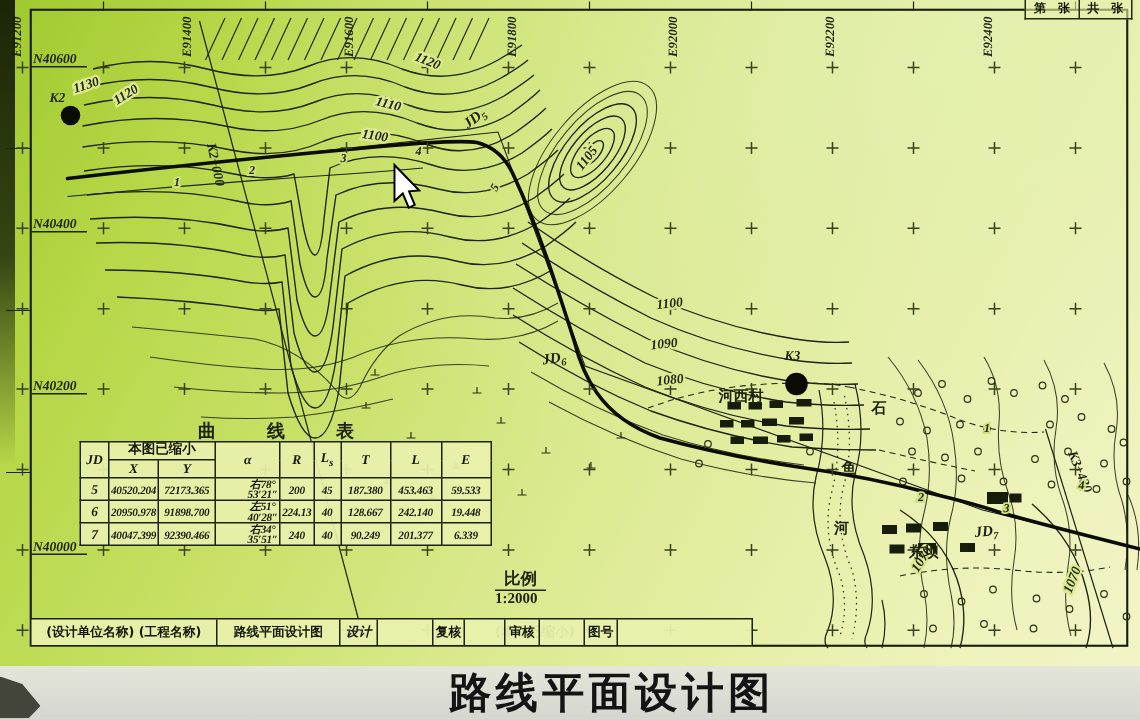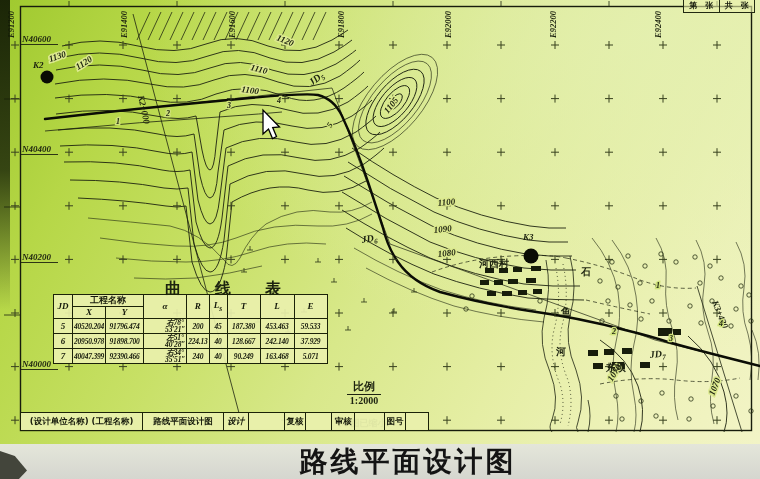--- a/index.html
+++ b/index.html
@@ -26,43 +26,43 @@
   .contour{fill:none;stroke:var(--ink);stroke-width:0.9;}
   .contour2{fill:none;stroke:var(--ink);stroke-width:0.7;opacity:.85;}
   .thin{fill:none;stroke:var(--ink);stroke-width:0.8;}
   .dash{fill:none;stroke:var(--ink);stroke-width:0.7;stroke-dasharray:4 3;}
   .stipple{fill:none;stroke:var(--ink);stroke-width:0.8;stroke-dasharray:1 3;}
   .route{fill:none;stroke:var(--route);stroke-width:2.4;stroke-linecap:round;}
   .tangent{fill:none;stroke:var(--ink);stroke-width:0.7;}
   .frame{fill:none;stroke:#171c0c;stroke-width:1.4;}
 
   
-  #curve-title{position:absolute;left:53px;top:279px;width:262px;text-align:right;
-    font-size:16px;font-weight:bold;letter-spacing:34px;padding-left:34px;color:var(--ink);}
+  #curve-title{position:absolute;left:53px;top:279px;width:262px;text-align:center;
+    font-size:12px;font-weight:bold;letter-spacing:34px;padding-left:34px;color:var(--ink);}
   #curve-table{position:absolute;left:53px;top:294px;border-collapse:collapse;
     background:rgba(233,240,172,.93);}
   #curve-table th,#curve-table td{border:1px solid #1b2208;text-align:center;
     color:#15190b;font-weight:bold;padding:0 1px;}
   #curve-table th{font-size:9px;font-style:italic;height:12px;line-height:11px;}
   #curve-table th.cn{font-style:normal;font-family:"DejaVu Sans",sans-serif;font-size:9px;}
   #curve-table td{font-size:7.5px;font-style:italic;height:15px;letter-spacing:-.2px;}
   #curve-table td.jdv{font-size:9px;}
   #curve-table td .a2l{display:block;line-height:7px;padding-left:20px;}
   #curve-table{border:1.5px solid #1b2208;}
 
   
-  #scale-note{position:absolute;left:312px;top:376px;width:104px;text-align:center;
+  #scale-note{position:absolute;left:330px;top:376px;width:104px;text-align:left;
     color:var(--ink);font-weight:bold;}
   #scale-note .s1{display:inline-block;font-size:11px;border-bottom:1.2px solid var(--ink);
     padding:0 6px 0 6px;font-family:"DejaVu Sans",sans-serif;}
   #scale-note .s2{font-size:10px;line-height:11px;}
   #scale-note .s3{font-size:9px;line-height:10px;font-family:"DejaVu Sans",sans-serif;margin-top:12px;}
 
   
-  #title-block{position:absolute;left:20px;top:412px;width:409px;height:19px;
+  #title-block{position:absolute;left:20px;top:412px;width:482px;height:19px;
     display:flex;background:rgba(233,240,172,.95);border:1.3px solid #1b2208;}
   #title-block .cell{border-left:1px solid #1b2208;height:100%;display:flex;
     align-items:center;justify-content:center;font-size:8.5px;font-weight:bold;
     color:#15190b;font-family:"DejaVu Sans",sans-serif;white-space:nowrap;overflow:hidden;}
   #title-block .cell:first-child{border-left:none;}
 
   
   #sheet-box{position:absolute;left:683px;top:0;width:72px;height:13px;display:flex;
     border:1px solid #222a12;border-top:none;background:rgba(233,240,172,.6);}
   #sheet-box .sc{flex:1;font-size:8px;font-weight:bold;color:#15190b;text-align:center;
@@ -313,38 +313,38 @@
         <col style="width:30px">
           <col style="width:22px">
           <col style="width:18px">
         <col style="width:33px">
           <col style="width:34px">
           <col style="width:33px">
       </colgroup>
       <thead>
         <tr>
           <th rowspan="2">JD</th>
-          <th colspan="2" class="cn">工程名称</th>
+          <th colspan="2" class="cn">本图已缩小</th>
           <th rowspan="2">α</th>
           <th rowspan="2">R</th>
           <th rowspan="2"><i>L</i><sub>s</sub></th>
           <th rowspan="2">T</th>
           <th rowspan="2">L</th>
           <th rowspan="2">E</th>
         </tr>
         <tr>
           <th>X</th>
           <th>Y</th>
         </tr>
       </thead>
       <tbody>
           <tr>
             <td class="jdv">5</td>
             <td>40520.204</td>
-            <td>91796.474</td>
+            <td>72173.365</td>
             <td>
               <span class="a2l">右78°</span>
               <span class="a2l">53′21″</span>
             </td>
             <td>200</td>
             <td>45</td>
             <td>187.380</td>
             <td>453.463</td>
             <td>59.533</td>
           </tr>
@@ -353,35 +353,35 @@
             <td>20950.978</td>
             <td>91898.700</td>
             <td>
               <span class="a2l">左51°</span>
               <span class="a2l">40′28″</span>
             </td>
             <td>224.13</td>
             <td>40</td>
             <td>128.667</td>
             <td>242.140</td>
-            <td>37.929</td>
+            <td>19.448</td>
           </tr>
           <tr>
             <td class="jdv">7</td>
             <td>40047.399</td>
             <td>92390.466</td>
             <td>
               <span class="a2l">右34°</span>
               <span class="a2l">35′51″</span>
             </td>
             <td>240</td>
             <td>40</td>
             <td>90.249</td>
-            <td>163.468</td>
-            <td>5.071</td>
+            <td>201.377</td>
+            <td>6.339</td>
           </tr>
         </tbody>
     </table>
 
     
     <div id="scale-note">
       <span class="s1">比例</span>
       <div class="s2">1:2000</div>
       <div class="s3">(本图已缩小)</div>
     </div>

